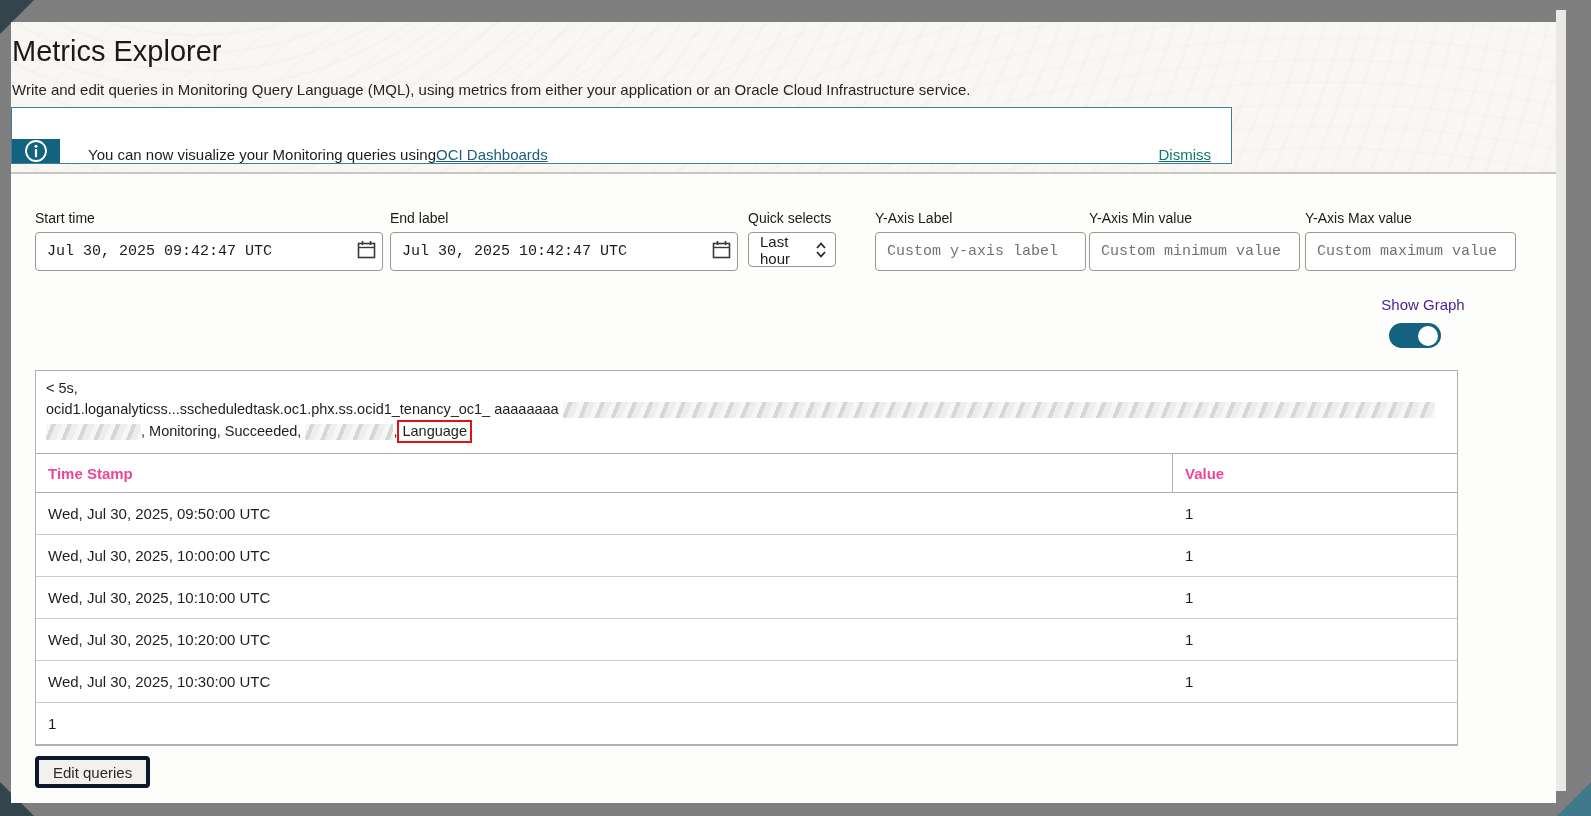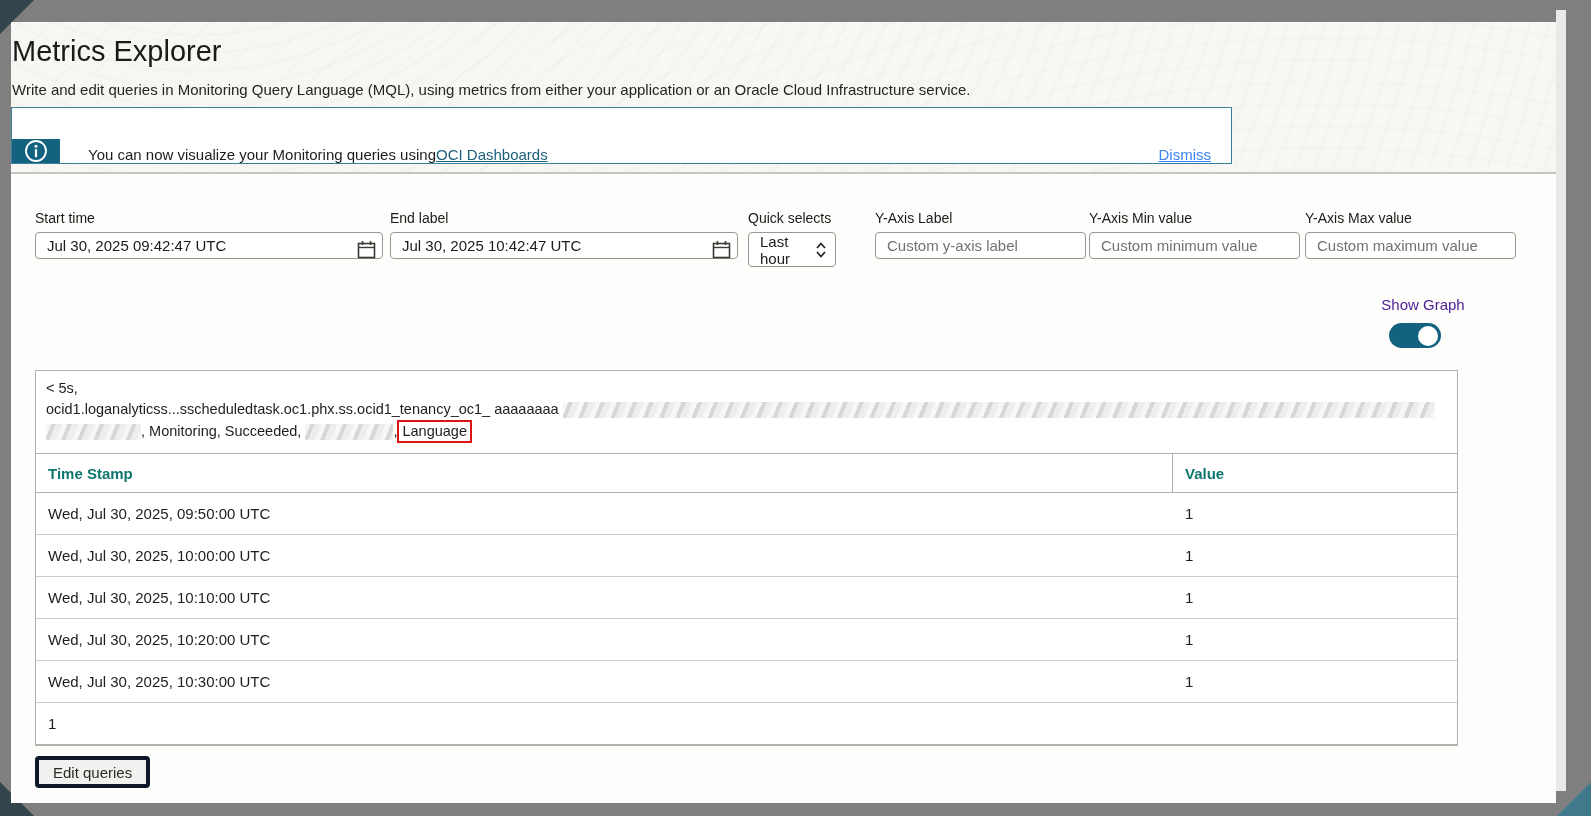--- a/index.html
+++ b/index.html
@@ -32,33 +32,33 @@
   .page-subtitle { position:absolute; left:1px; top:59px; font-size:15px; color:#262522; }
 
   
   .banner {
     position:absolute; left:0; top:85px; width:1221px; height:57px;
     background:#ffffff; border:1px solid #39809e; display:flex; align-items:flex-end;
   }
   .banner-iconblock { width:48px; background:#136280; display:flex; align-items:center; justify-content:center; flex:0 0 48px; }
   .banner-body { flex:1; display:flex; align-items:center; padding:0 20px 0 28px; font-size:15px; color:#1e1d1b; }
   .banner-link { color:#1d607c; text-decoration:underline; cursor:pointer; }
-  .banner-dismiss { margin-left:auto; color:#3b82f6; text-decoration:underline; cursor:pointer; font-size:15px; }
+  .banner-dismiss { margin-left:auto; color:#0f766e; text-decoration:underline; cursor:pointer; font-size:15px; }
 
   
   .card {
     position:absolute; left:0; top:150px; width:1545px; height:631px;
     background:#fdfdfb; border-top:2px solid #c7c5c1;
   }
 
   .field-label { position:absolute; font-size:14px; color:#1c1b19; top:36px; }
   .textfield {
-    position:absolute; top:58px; height:27px; background:#fff;
+    position:absolute; top:58px; height:39px; background:#fff;
     border:1px solid #99978f; border-radius:4px; font-size:15px; color:#1c1b19;
-    font-family:Liberation Sans, sans-serif; padding:0 34px 0 11px;
+    font-family:Liberation Mono, monospace; padding:0 34px 0 11px;
   }
   .textfield.noicon { padding-right:10px; }
   .textfield::placeholder { color:#73726e; opacity:1; }
   .field-icon { position:absolute; top:58px; height:35px; width:34px; display:flex; align-items:center; justify-content:center; cursor:pointer; }
 
   .selectbox {
     position:absolute; top:58px; height:35px; background:#fff;
     border:1px solid #99978f; border-radius:4px; font-size:15px; color:#1c1b19;
     display:flex; align-items:center; padding:0 8px 0 11px; cursor:pointer;
   }
@@ -89,21 +89,21 @@
     filter:blur(0.6px);
   }
   .hl-box { border:2px solid #dd1414; padding:0 3px; display:inline-block; line-height:19px; }
 
   
   .mtable {
     position:absolute; left:24px; top:280px; width:1423px;
     border:1px solid #b3b1ad; border-top:none; background:#fff;
   }
   .mtable .thead { display:flex; height:39px; border-bottom:1px solid #b3b1ad; align-items:center; }
-  .mtable .th { font-weight:bold; font-size:15px; color:#0f766e; padding-left:12px; }
+  .mtable .th { font-weight:bold; font-size:15px; color:#ec4899; padding-left:12px; }
   .mtable .th.c1 { width:1137px; border-right:1px solid #b3b1ad; height:100%; display:flex; align-items:center; }
   .mtable .th.c2 { flex:1; }
   .mtable .tr { display:flex; height:42px; border-bottom:1px solid #cfccc8; align-items:center; font-size:15px; color:#1f1e1c; }
   .mtable .tr:last-child { border-bottom:1px solid #b3b1ad; }
   .mtable .td.c1 { width:1137px; padding-left:12px; }
   .mtable .td.c2 { flex:1; padding-left:12px; }
 
   
   .btn {
     position:absolute; left:24px; top:582px; height:32px; padding:0 14px;

